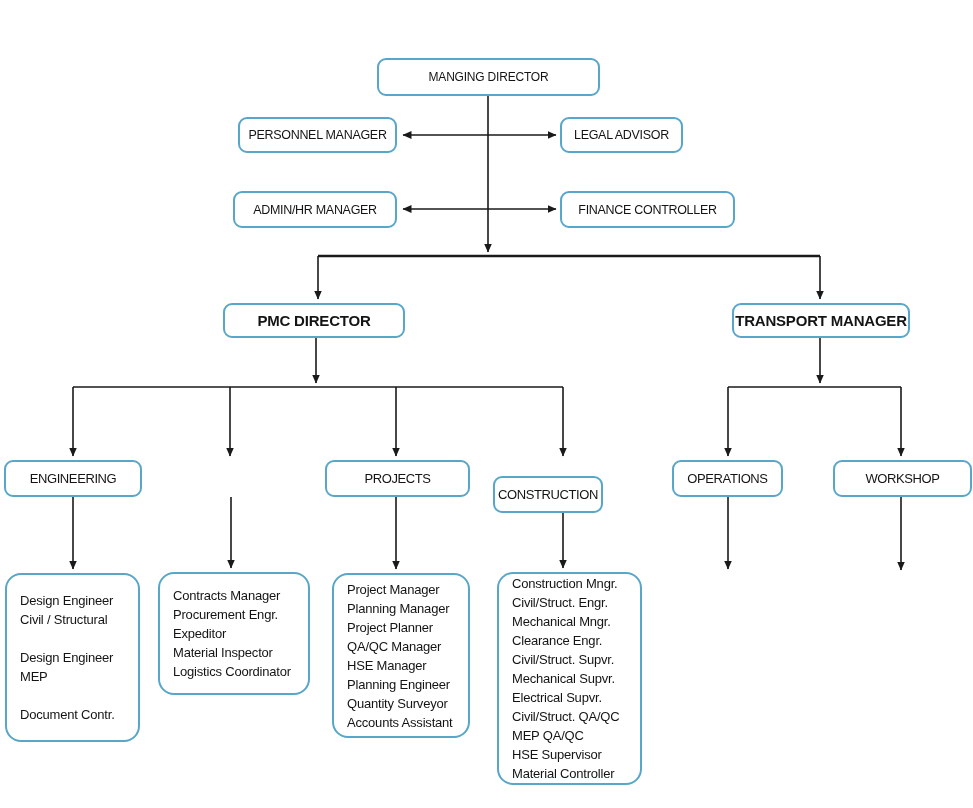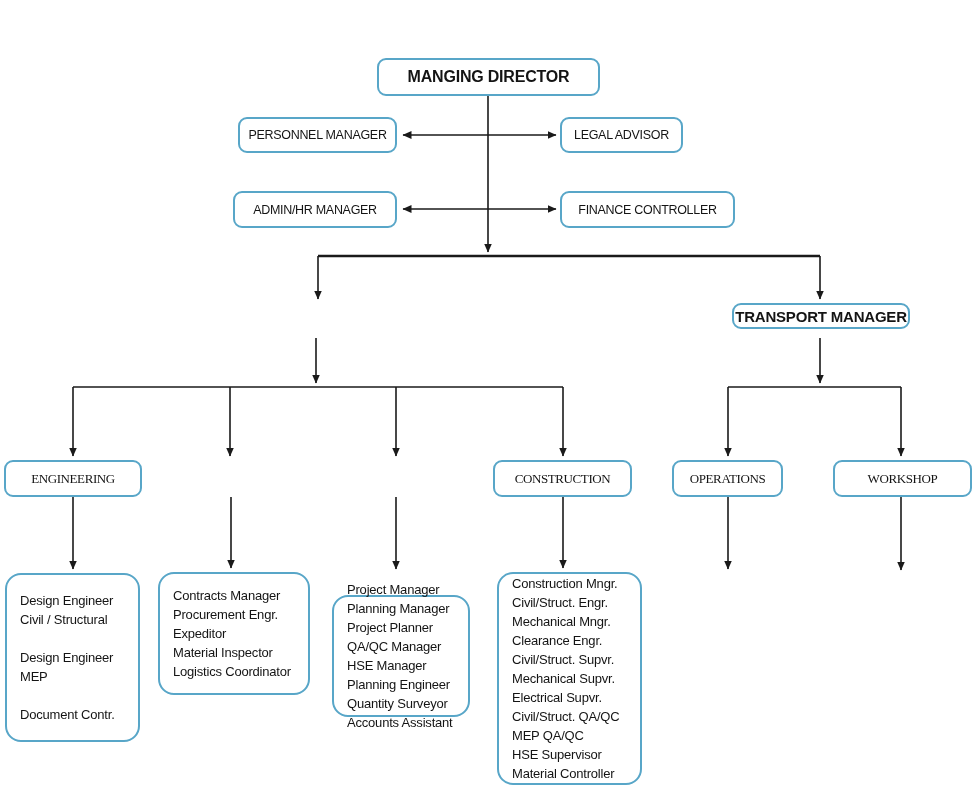--- a/index.html
+++ b/index.html
@@ -7,24 +7,24 @@
     position:relative;width:973px;height:808px;background:#ffffff;
     font-family:"Liberation Sans","DejaVu Sans",sans-serif;color:#141414;overflow:hidden;
   }
   svg.connectors{position:absolute;left:0;top:0;}
   .node{
     position:absolute;box-sizing:border-box;
     border:2px solid #58A6C8;border-radius:9px;background:#ffffff;
     display:flex;align-items:center;justify-content:center;text-align:center;
   }
   .node .lbl{display:block;padding:0 3px;white-space:nowrap;}
-  .bold .lbl{font-weight:bold;font-size:16px;letter-spacing:-0.2px;}
+  .bold .lbl{font-weight:normal;font-size:12px;letter-spacing:-0.2px;}
   .bold2 .lbl{font-weight:bold;font-size:15px;letter-spacing:-0.2px;}
   .small .lbl{font-size:12.5px;letter-spacing:-0.3px;}
-  .dept .lbl{font-size:13px;letter-spacing:-0.4px;font-family:Liberation Serif, serif;}
+  .dept .lbl{font-size:13px;letter-spacing:-0.4px;}
   .leaf{
     border-radius:16px;flex-direction:column;align-items:flex-start;
     justify-content:center;text-align:left;padding:2px 4px 2px 13px;
   }
   .leaf-line{font-size:13px;line-height:19px;min-height:19px;white-space:nowrap;letter-spacing:-0.2px;}
 </style>
 </head>
 <body>
 
 <div class="stage">
@@ -78,28 +78,34 @@
     <span class="lbl">LEGAL ADVISOR</span>
   </div>
 
   <div class="node small" style="left:233px;top:191px;width:164px;height:37px">
     <span class="lbl">ADMIN/HR MANAGER</span>
   </div>
   <div class="node small" style="left:560px;top:191px;width:175px;height:37px">
     <span class="lbl">FINANCE CONTROLLER</span>
   </div>
 
-  <div class="node bold2" style="left:732px;top:303px;width:178px;height:26px">
+  <div class="node bold2" style="left:223px;top:303px;width:182px;height:35px">
+    <span class="lbl">PMC DIRECTOR</span>
+  </div>
+  <div class="node bold2" style="left:732px;top:303px;width:178px;height:35px">
     <span class="lbl">TRANSPORT MANAGER</span>
   </div>
 
   <div class="node dept" style="left:4px;top:460px;width:138px;height:37px">
     <span class="lbl">ENGINEERING</span>
   </div>
-  <div class="node dept" style="left:493px;top:460px;width:139px;height:37px">
+  <div class="node dept" style="left:325px;top:460px;width:145px;height:37px">
+    <span class="lbl">PROJECTS</span>
+  </div>
+  <div class="node dept" style="left:493px;top:476px;width:110px;height:37px">
     <span class="lbl">CONSTRUCTION</span>
   </div>
   <div class="node dept" style="left:672px;top:460px;width:111px;height:37px">
     <span class="lbl">OPERATIONS</span>
   </div>
   <div class="node dept" style="left:833px;top:460px;width:139px;height:37px">
     <span class="lbl">WORKSHOP</span>
   </div>
 
   <div class="node leaf" style="left:5px;top:573px;width:135px;height:169px">
@@ -111,21 +117,21 @@
       <div class="leaf-line"></div>
       <div class="leaf-line">Document Contr.</div>
     </div>
   <div class="node leaf" style="left:158px;top:572px;width:152px;height:123px">
       <div class="leaf-line">Contracts Manager</div>
       <div class="leaf-line">Procurement Engr.</div>
       <div class="leaf-line">Expeditor</div>
       <div class="leaf-line">Material Inspector</div>
       <div class="leaf-line">Logistics Coordinator</div>
     </div>
-  <div class="node leaf" style="left:332px;top:595px;width:138px;height:122px">
+  <div class="node leaf" style="left:332px;top:573px;width:138px;height:165px">
       <div class="leaf-line">Project Manager</div>
       <div class="leaf-line">Planning Manager</div>
       <div class="leaf-line">Project Planner</div>
       <div class="leaf-line">QA/QC Manager</div>
       <div class="leaf-line">HSE Manager</div>
       <div class="leaf-line">Planning Engineer</div>
       <div class="leaf-line">Quantity Surveyor</div>
       <div class="leaf-line">Accounts Assistant</div>
     </div>
   <div class="node leaf" style="left:497px;top:572px;width:145px;height:213px">

